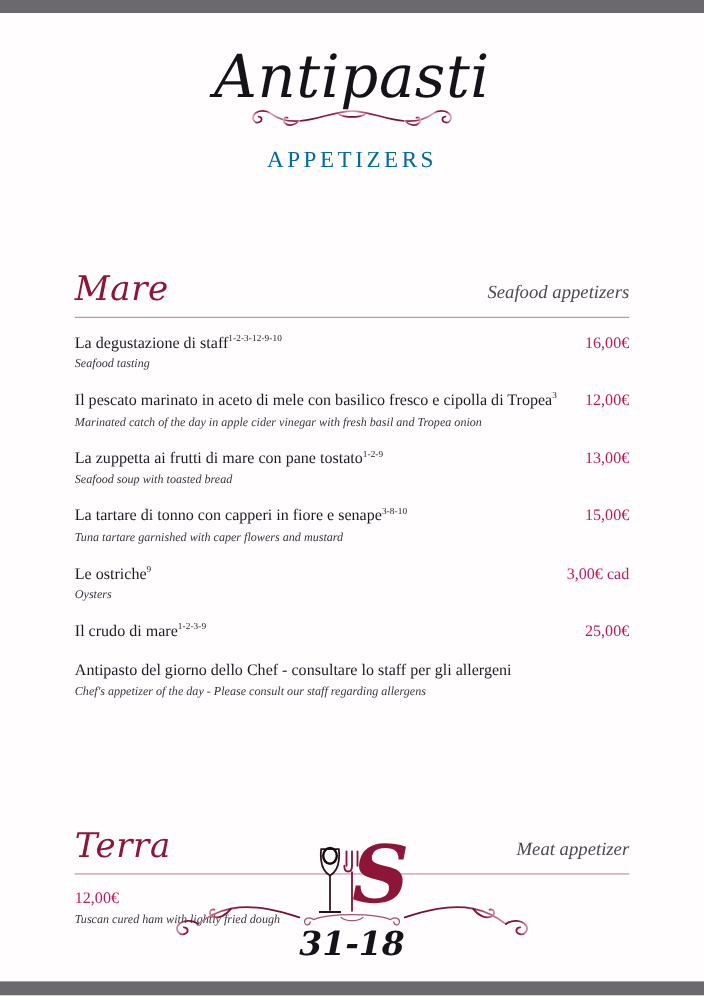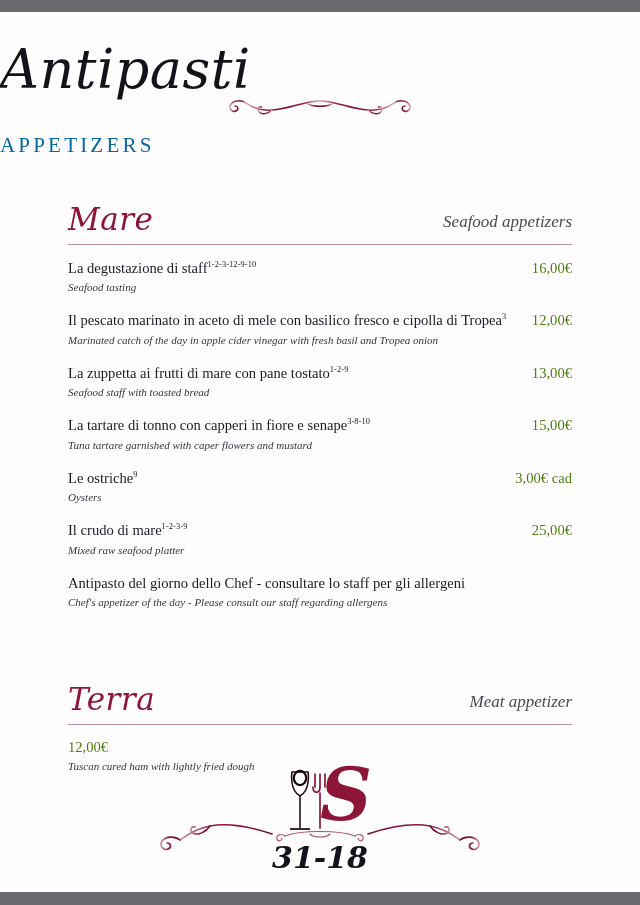--- a/index.html
+++ b/index.html
@@ -32,21 +32,21 @@
     left: 0;
     width: 640px;
     height: 880px;
     background: #fffdfe;
     padding: 0;
   }
 
   
   .masthead {
     padding-top: 30px;
-    text-align: left;
+    text-align: center;
   }
 
   .menu-title {
     font-family: "DejaVu Serif", "Liberation Serif", serif;
     font-style: italic;
     font-weight: 400;
     font-size: 54px;
     line-height: 1.05;
     color: #15131a;
     letter-spacing: 0.5px;
@@ -82,20 +82,21 @@
     padding-bottom: 8px;
   }
 
   .section-name {
     font-family: "DejaVu Serif", "Liberation Serif", serif;
     font-style: italic;
     font-size: 31px;
     color: #8d1638;
     line-height: 1.1;
     letter-spacing: 0.5px;
+    margin-top: 44px;
   }
 
   .section-sub {
     font-family: "Liberation Serif", "DejaVu Serif", serif;
     font-style: italic;
     font-size: 17px;
     color: #4a4952;
     padding-bottom: 4px;
   }
 
@@ -127,21 +128,21 @@
 
   .dish-name .allergens {
     font-size: 8.4px;
     vertical-align: super;
     letter-spacing: 0.1px;
   }
 
   .dish-price {
     font-family: "Liberation Serif", "DejaVu Serif", serif;
     font-size: 14.6px;
-    color: #4d7c0f;
+    color: #be185d;
     white-space: nowrap;
   }
 
   .dish-desc {
     font-family: "Liberation Serif", "DejaVu Serif", serif;
     font-style: italic;
     font-size: 11px;
     color: #36343d;
     margin-top: 3px;
     line-height: 1.3;
@@ -223,21 +224,21 @@
           <div class="dish-price">12,00€</div>
         </div>
         <div class="dish-desc">Marinated catch of the day in apple cider vinegar with fresh basil and Tropea onion</div>
       </div>
 
       <div class="dish">
         <div class="dish-row">
           <div class="dish-name"><span>La zuppetta ai frutti di mare con pane tostato</span><span class="allergens">1-2-9</span></div>
           <div class="dish-price">13,00€</div>
         </div>
-        <div class="dish-desc">Seafood staff with toasted bread</div>
+        <div class="dish-desc">Seafood soup with toasted bread</div>
       </div>
 
       <div class="dish">
         <div class="dish-row">
           <div class="dish-name"><span>La tartare di tonno con capperi in fiore e senape</span><span class="allergens">3-8-10</span></div>
           <div class="dish-price">15,00€</div>
         </div>
         <div class="dish-desc">Tuna tartare garnished with caper flowers and mustard</div>
       </div>
 
@@ -247,21 +248,20 @@
           <div class="dish-price">3,00€ cad</div>
         </div>
         <div class="dish-desc">Oysters</div>
       </div>
 
       <div class="dish">
         <div class="dish-row">
           <div class="dish-name"><span>Il crudo di mare</span><span class="allergens">1-2-3-9</span></div>
           <div class="dish-price">25,00€</div>
         </div>
-        <div class="dish-desc">Mixed raw seafood platter</div>
       </div>
 
       <div class="dish">
         <div class="dish-row">
           <div class="dish-name"><span>Antipasto del giorno dello Chef - consultare lo staff per gli allergeni</span><span class="allergens"></span></div>
           <div class="dish-price"></div>
         </div>
         <div class="dish-desc">Chef's appetizer of the day - Please consult our staff regarding allergens</div>
       </div>
 

